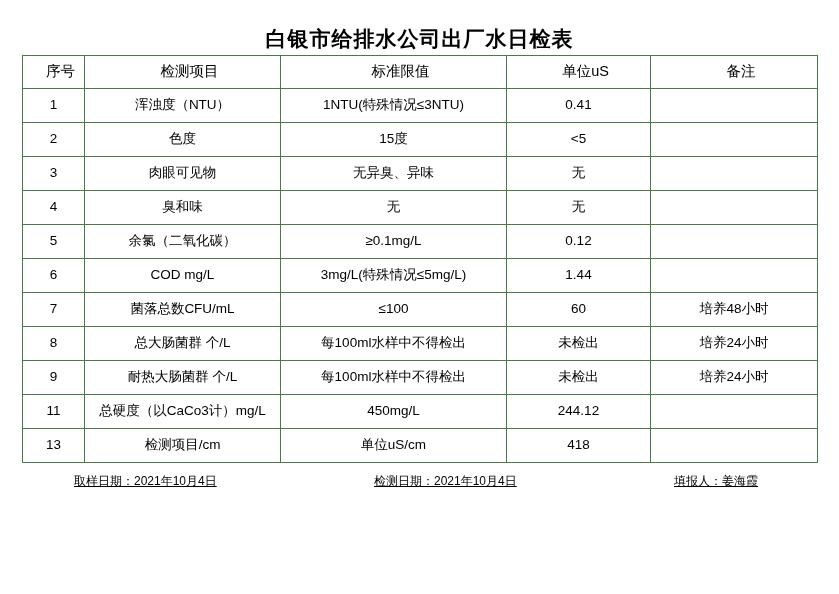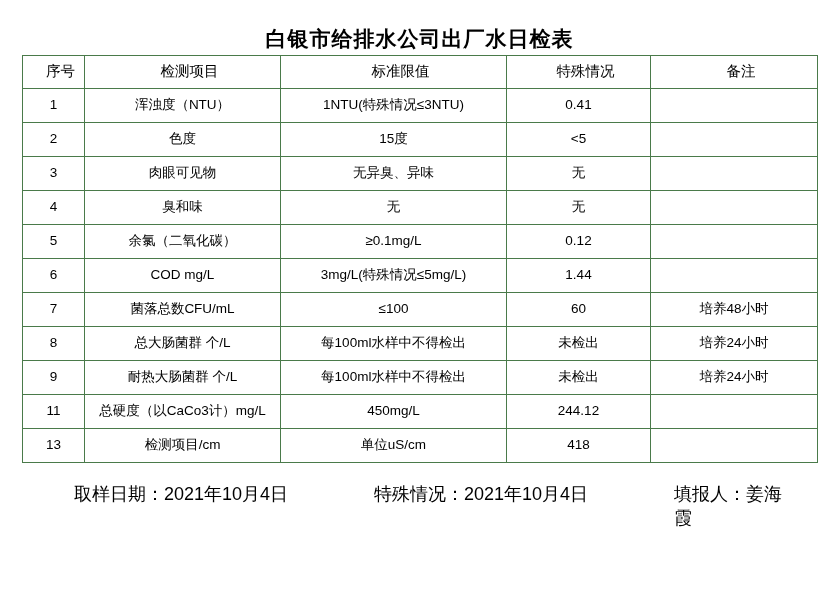--- a/index.html
+++ b/index.html
@@ -60,24 +60,25 @@
   .col-note  { width: 167px; }
 
   .small-unit {
     font-size: 11.5px;
   }
   .cell-cod {
     letter-spacing: 0;
   }
 
   .footer {
-    margin-top: 19px;
+    margin-top: 10px;
     display: flex;
-    font-size: 18px;
+    font-size: 12px;
     padding: 0 40px;
+    text-decoration: underline;
   }
   .footer .f1 { width: 300px; text-align: left; padding-left: 34px;}
   .footer .f2 { width: 300px; text-align: left; }
   .footer .f3 { flex: 1; text-align: left; }
 </style>
 </head>
 <body>
 
 <div class="page">
 
@@ -90,21 +91,21 @@
         <col class="col-item">
         <col class="col-std">
         <col class="col-res">
         <col class="col-note">
       </colgroup>
       <thead>
         <tr>
           <th>序号</th>
           <th>检测项目</th>
           <th>标准限值</th>
-          <th>特殊情况</th>
+          <th>单位uS</th>
           <th>备注</th>
         </tr>
       </thead>
       <tbody>
         <tr>
           <td>1</td>
           <td>浑浊度（NTU）</td>
           <td>1NTU(特殊情况≤3NTU)</td>
           <td>0.41</td>
           <td></td>
@@ -178,17 +179,17 @@
           <td>单位uS/cm</td>
           <td>418</td>
           <td></td>
         </tr>
       </tbody>
     </table>
   </div>
 
   <div class="footer">
     <div class="f1">取样日期：2021年10月4日</div>
-    <div class="f2">特殊情况：2021年10月4日</div>
+    <div class="f2">检测日期：2021年10月4日</div>
     <div class="f3">填报人：姜海霞</div>
   </div>
 
 </div>
 
 </body></html>

